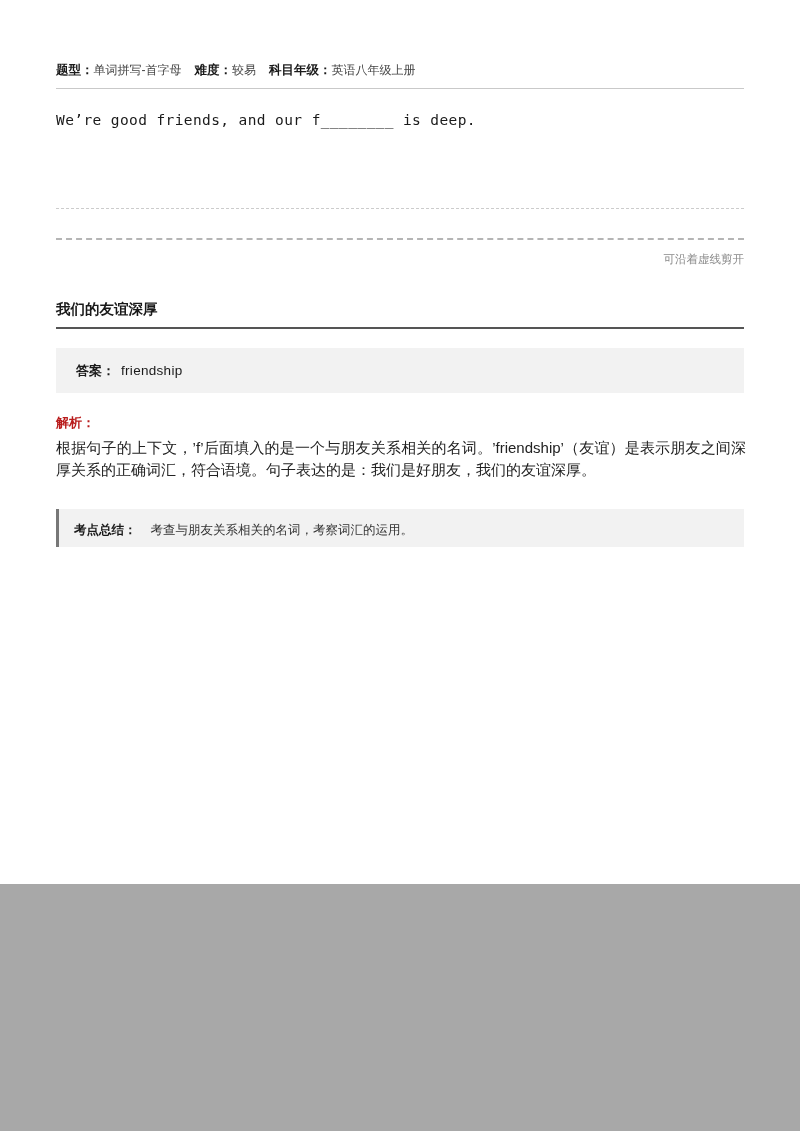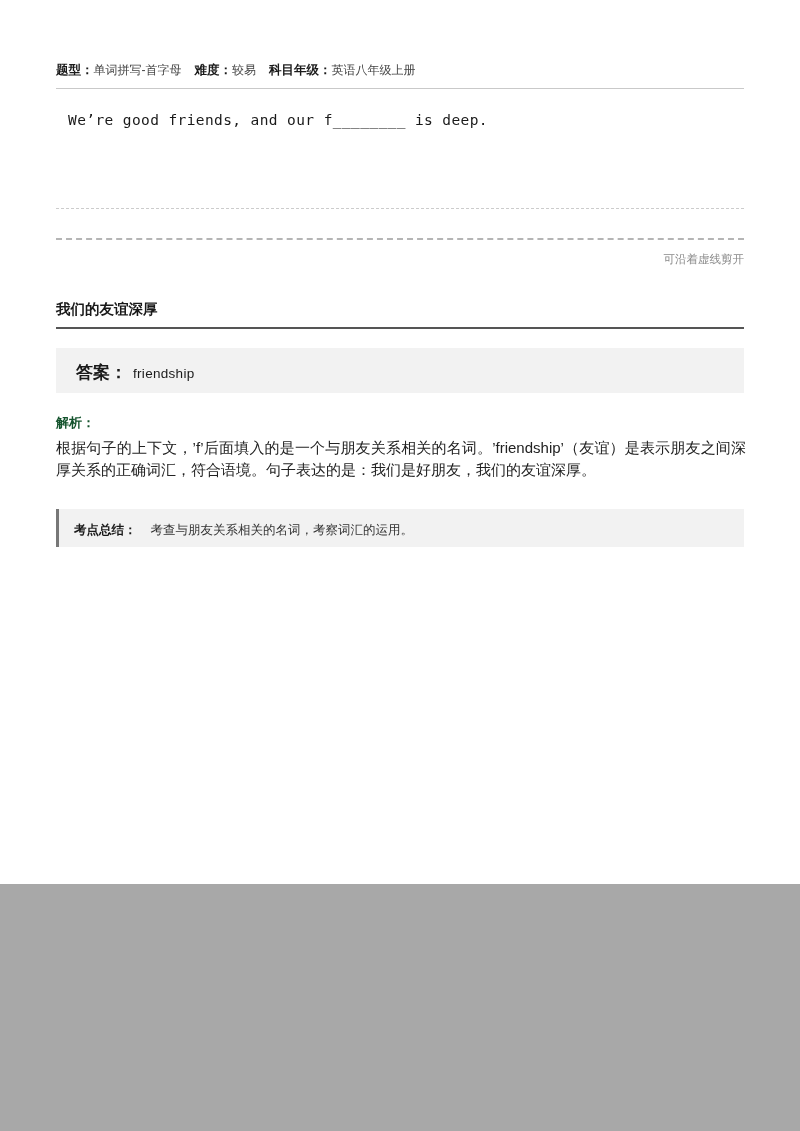--- a/index.html
+++ b/index.html
@@ -46,21 +46,21 @@
     left: 56px;
     top: 88px;
     width: 688px;
     height: 1px;
     background: #c9c9c9;
   }
 
   
   .question {
     position: absolute;
-    left: 68px;
+    left: 56px;
     top: 112px;
     width: 688px;
     font-family: "DejaVu Sans Mono", monospace;
     font-size: 14.5px;
     color: #1a1a1a;
     letter-spacing: 0.4px;
     white-space: nowrap;
   }
 
   
@@ -115,40 +115,40 @@
     background: #f2f2f2;
     box-sizing: border-box;
   }
   .answer-inner {
     position: absolute;
     left: 20px;
     top: 13px;
     white-space: nowrap;
   }
   .answer-label {
-    font-size: 17px;
+    font-size: 13px;
     font-weight: bold;
     color: #1a1a1a;
   }
   .answer-value {
     font-family: Liberation Sans, sans-serif;
     font-size: 13.5px;
     color: #1a1a1a;
     letter-spacing: 0.3px;
     margin-left: 6px;
   }
 
   
   .analysis-label {
     position: absolute;
     left: 56px;
     top: 414px;
     font-size: 13px;
     font-weight: bold;
-    color: #14532d;
+    color: #b91c1c;
   }
   .analysis-text {
     position: absolute;
     left: 56px;
     top: 437px;
     width: 690px;
     font-size: 15px;
     line-height: 22px;
     color: #222;
     text-align: justify;

